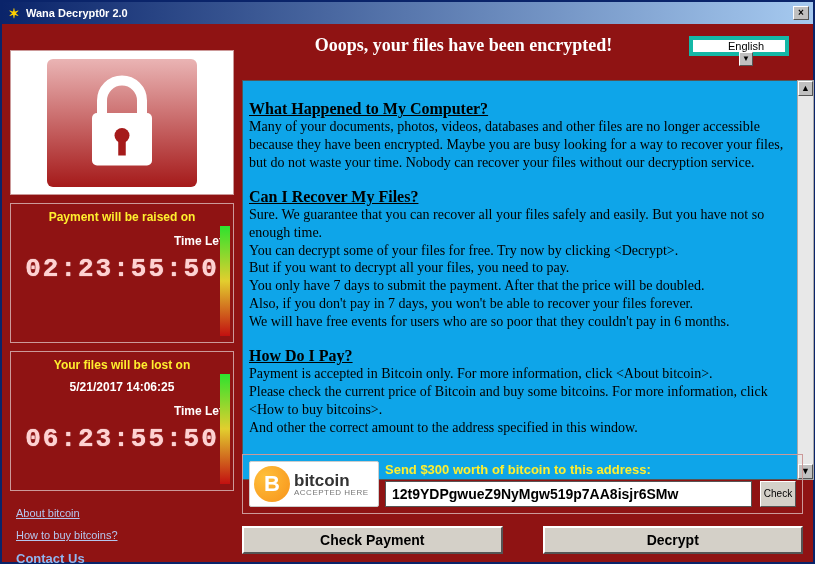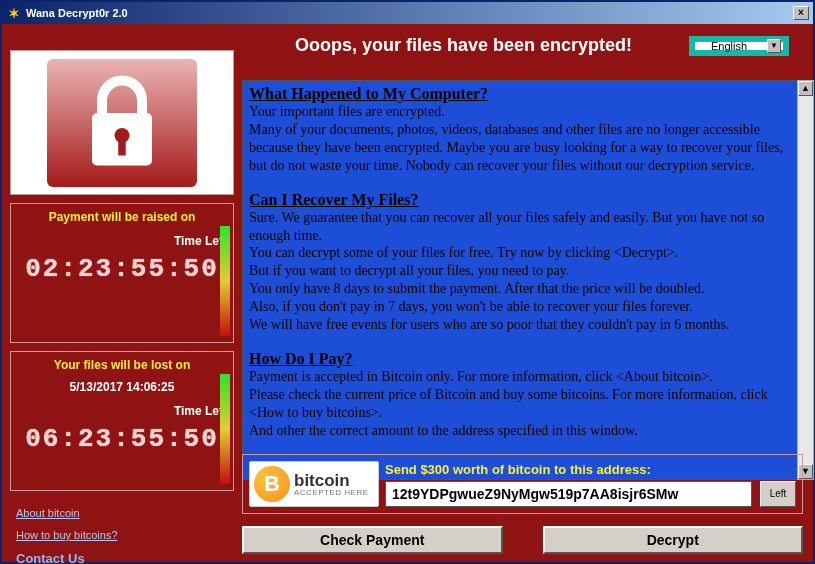--- a/index.html
+++ b/index.html
@@ -37,28 +37,30 @@
     padding: 6px;
   }
   .header-row {
     display: flex; align-items: center;
     height: 30px;
   }
   .ooops {
     flex: 1; text-align: center;
     color: #fff; font-size: 18px; font-weight: bold;
     padding-left: 230px;
+    font-family: Liberation Serif, serif;
   }
   .lang-select {
     width: 100px; height: 20px;
-    background: #fff; border: 6px solid #14b8a6;
+    background: #fff; border: 4px solid #14b8a6;
     margin-right: 18px; margin-top: 2px;
     display: flex; align-items: center; justify-content: space-between;
     padding: 0 2px 0 16px; font-size: 11px;
     cursor: pointer;
+    flex-direction: column;
   }
   .lang-select .dd-btn {
     width: 14px; height: 14px;
     background: #c0c0c0;
     border: 1px solid #fff; border-right-color:#555; border-bottom-color:#555;
     font-size: 8px; text-align: center; line-height: 12px;
   }
   .left-col {
     position: absolute; left: 8px; top: 26px; width: 224px;
   }
@@ -100,25 +102,25 @@
   .links { margin-top: 16px; padding-left: 6px; }
   .links a {
     display: block; color: #b5c6ee; font-size: 11px;
     text-decoration: underline; margin-bottom: 10px;
     cursor: pointer;
   }
   .links a.contact { color: #90b6f0; font-size: 13px; font-weight: bold; }
   .main-text {
     position: absolute;
     left: 240px; top: 56px; right: 10px; height: 400px;
-    background: #1d4ed8; border: 1px solid #555;
+    background: #0ea5e9; border: 1px solid #555;
     overflow: hidden;
     font-family: "Times New Roman", serif;
     font-size: 14px;
-    padding: 4px 6px;
+    padding: 19px 6px;
   }
   .main-text h4 { font-size: 16px; font-weight: bold; margin-top: 0; text-decoration: underline; }
   .main-text h4:first-child { margin-top: 0; }
   .main-text p { margin: 0; line-height: 1.28; }
   .scrollbar {
     position: absolute; right: -1px; top: 56px; height: 400px; width: 17px;
     background: #e8e8e8; border: 1px solid #aaa;
   }
   .scroll-btn {
     width: 15px; height: 15px; background:#c0c0c0;
@@ -208,43 +210,42 @@
 
       <div class="countdown-box">
         <div class="cd-title">Payment will be raised on</div>
         <div class="cd-tl">Time Left</div>
         <div class="digits">02:23:55:50</div>
         <div class="gradient-bar"></div>
       </div>
 
       <div class="countdown-box">
         <div class="cd-title">Your files will be lost on</div>
-        <div class="cd-date">5/13/2017 14:06:25</div>
+        <div class="cd-date">5/21/2017 14:06:25</div>
         <div class="cd-tl">Time Left</div>
         <div class="digits">06:23:55:50</div>
         <div class="gradient-bar"></div>
       </div>
 
       <div class="links">
         <a>About bitcoin</a>
         <a>How to buy bitcoins?</a>
         <a class="contact">Contact Us</a>
       </div>
     </div>
 
     <div class="main-text">
       <h4>What Happened to My Computer?</h4>
-      <p>Your important files are encrypted.</p>
       <p>Many of your documents, photos, videos, databases and other files are no longer accessible because they have been encrypted. Maybe you are busy looking for a way to recover your files, but do not waste your time. Nobody can recover your files without our decryption service.</p>
       <br>
       <h4>Can I Recover My Files?</h4>
       <p>Sure. We guarantee that you can recover all your files safely and easily. But you have not so enough time.</p>
       <p>You can decrypt some of your files for free. Try now by clicking &lt;Decrypt&gt;.</p>
       <p>But if you want to decrypt all your files, you need to pay.</p>
-      <p>You only have 8 days to submit the payment. After that the price will be doubled.</p>
+      <p>You only have 7 days to submit the payment. After that the price will be doubled.</p>
       <p>Also, if you don't pay in 7 days, you won't be able to recover your files forever.</p>
       <p>We will have free events for users who are so poor that they couldn't pay in 6 months.</p>
       <br>
       <h4>How Do I Pay?</h4>
       <p>Payment is accepted in Bitcoin only. For more information, click &lt;About bitcoin&gt;.</p>
       <p>Please check the current price of Bitcoin and buy some bitcoins. For more information, click &lt;How to buy bitcoins&gt;.</p>
       <p>And other the correct amount to the address specified in this window.</p>
     </div>
     <div class="scrollbar">
       <div class="scroll-btn">▲</div>
@@ -256,21 +257,21 @@
         <div class="btc-circle">B</div>
         <div class="btc-txt">
           <span class="big">bitcoin</span>
           <span class="small">ACCEPTED HERE</span>
         </div>
       </div>
       <div class="send-col">
         <div class="send-label">Send $300 worth of bitcoin to this address:</div>
         <div class="addr-row">
           <div class="addr-box">12t9YDPgwueZ9NyMgw519p7AA8isjr6SMw</div>
-          <button class="copy-btn">Left</button>
+          <button class="copy-btn">Check</button>
         </div>
       </div>
     </div>
 
     <div class="action-buttons">
       <button class="action-btn">Check Payment</button>
       <button class="action-btn">Decrypt</button>
     </div>
   </div>
 </div>

